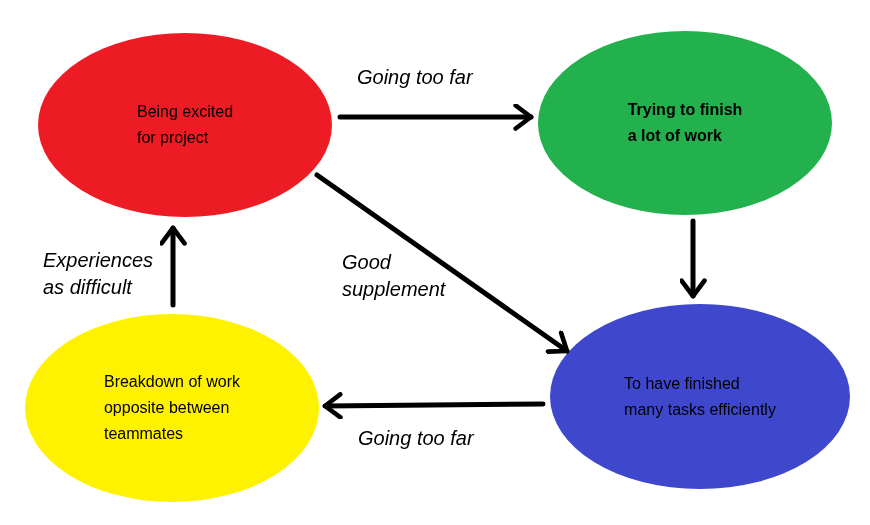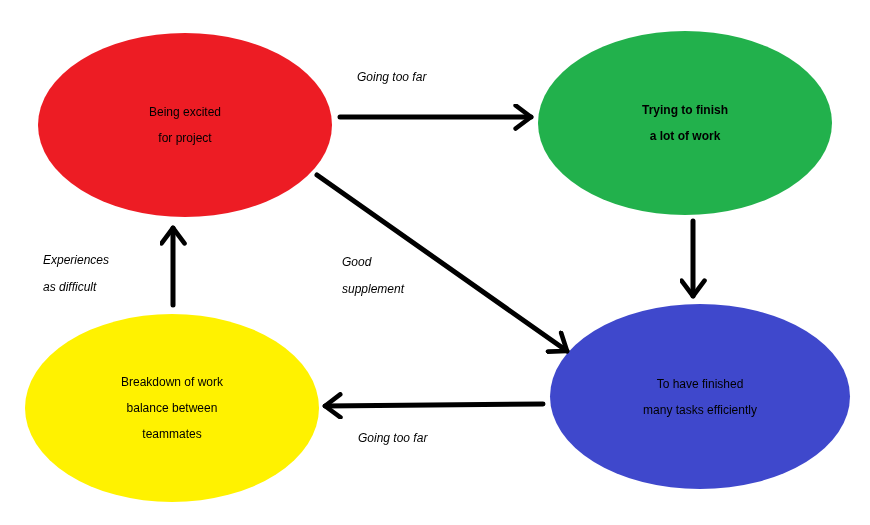--- a/index.html
+++ b/index.html
@@ -12,29 +12,29 @@
     overflow: hidden;
   }
   .node {
     position: absolute;
     border-radius: 50%;
     display: flex;
     align-items: center;
     justify-content: center;
   }
   .node-label {
-    font-size: 12px;
+    font-size: 16px;
     line-height: 26px;
     color: #000000;
     white-space: pre-line;
-    text-align: center;
+    text-align: left;
   }
   .edge-label {
     position: absolute;
-    font-size: 12px;
+    font-size: 20px;
     line-height: 27px;
     font-style: italic;
     color: #000000;
     white-space: pre-line;
   }
   .arrows {
     position: absolute;
     left: 0; top: 0;
     width: 870px; height: 525px;
     pointer-events: none;
@@ -60,21 +60,21 @@
 a lot of work</div>
   </div>
 
   <div class="node" style="left: 550px; top: 304px; width: 300px; height: 185px; background-color: rgb(63, 72, 204);">
     <div class="node-label">To have finished
 many tasks efficiently</div>
   </div>
 
   <div class="node" style="left: 25px; top: 314px; width: 294px; height: 188px; background-color: rgb(255, 242, 0);">
     <div class="node-label">Breakdown of work
-balance between
+opposite between
 teammates</div>
   </div>
 
   <svg class="arrows" viewBox="0 0 870 525">
     <defs>
       <marker id="ah" viewBox="0 0 12 14" refX="10" refY="7" markerWidth="4.6" markerHeight="5.4" orient="auto">
         <path d="M2 1 L10 7 L2 13" fill="none" stroke="#000000" stroke-width="2.4" stroke-linecap="round" stroke-linejoin="round"></path>
       </marker>
     </defs>
     <line x1="340" y1="117" x2="531" y2="117" marker-end="url(#ah)"></line>

